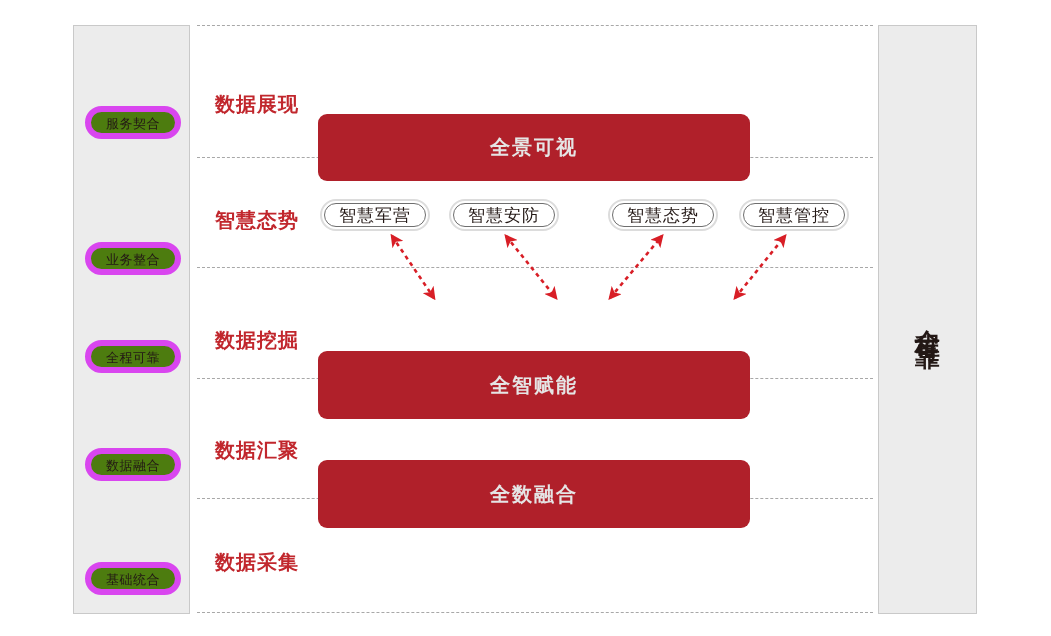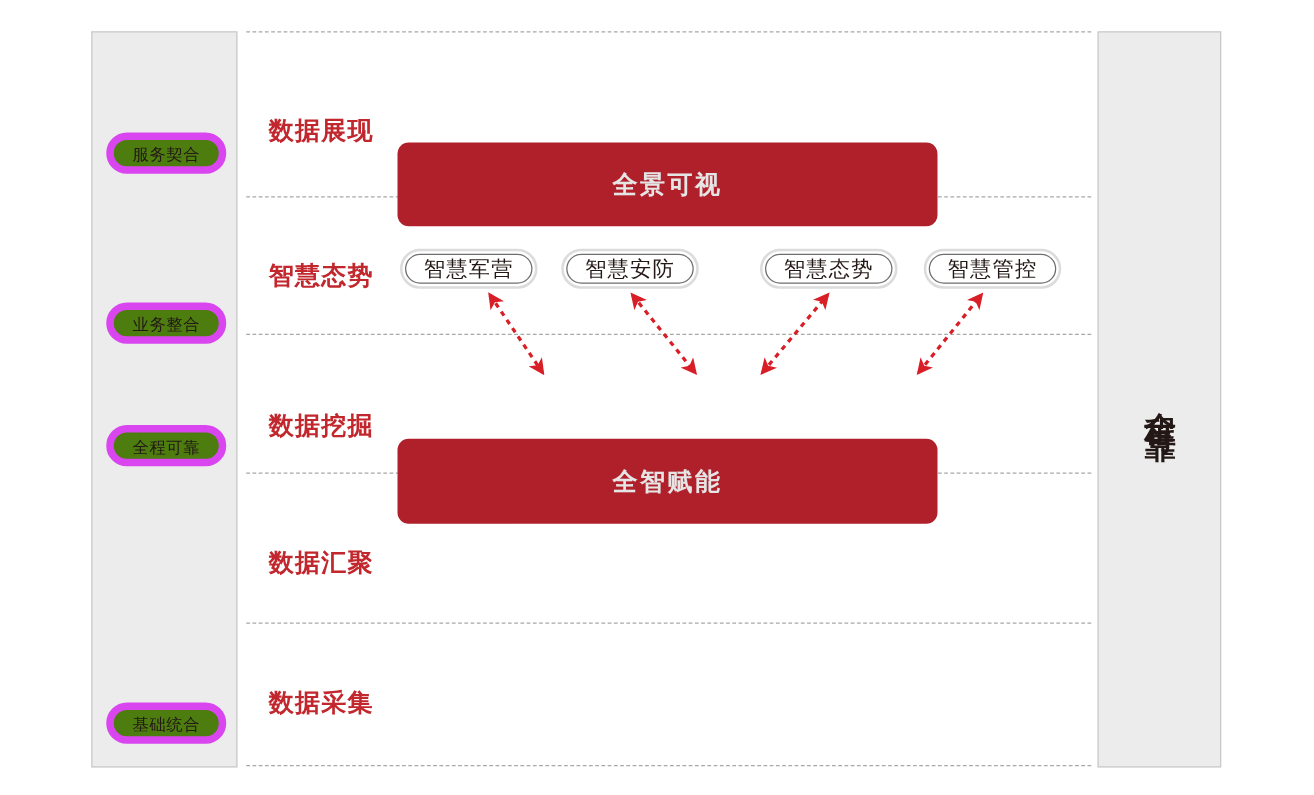--- a/index.html
+++ b/index.html
@@ -150,20 +150,23 @@
   <div id="left-panel" class="side-panel">
     <div class="stage-pill" style="top:80px">
         <span>服务契合</span>
       </div>
     <div class="stage-pill" style="top:216px">
         <span>业务整合</span>
       </div>
     <div class="stage-pill" style="top:314px">
         <span>全程可靠</span>
       </div>
+    <div class="stage-pill" style="top:422px">
+        <span>数据融合</span>
+      </div>
     <div class="stage-pill" style="top:536px">
         <span>基础统合</span>
       </div>
   </div>
 
   <div id="right-panel" class="side-panel">
     <div id="right-slogan">
       <span class="txt">全程可靠</span>
     </div>
   </div>
@@ -180,20 +183,23 @@
   <div class="row-caption" style="top:327px">数据挖掘</div>
   <div class="row-caption" style="top:437px">数据汇聚</div>
   <div class="row-caption" style="top:549px">数据采集</div>
 
   <div class="red-bar" style="top:66px;  height:67px">
     <span>全景可视</span>
   </div>
   <div class="red-bar" style="top:303px; height:68px">
     <span>全智赋能</span>
   </div>
+  <div class="red-bar" style="top:412px; height:68px">
+    <span>全数融合</span>
+  </div>
 
   <div class="app-pill" style="left:320px; width:110px">
     <div class="inner">
         <span>智慧军营</span>
       </div>
   </div>
   <div class="app-pill" style="left:449px; width:110px">
     <div class="inner">
         <span>智慧安防</span>
       </div>

